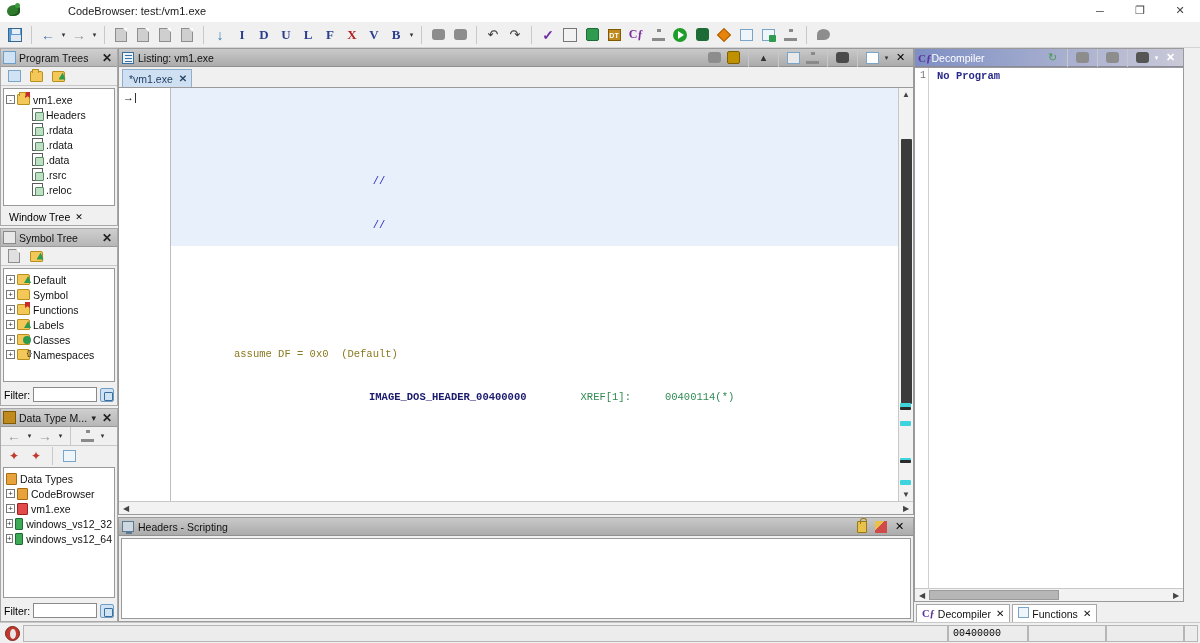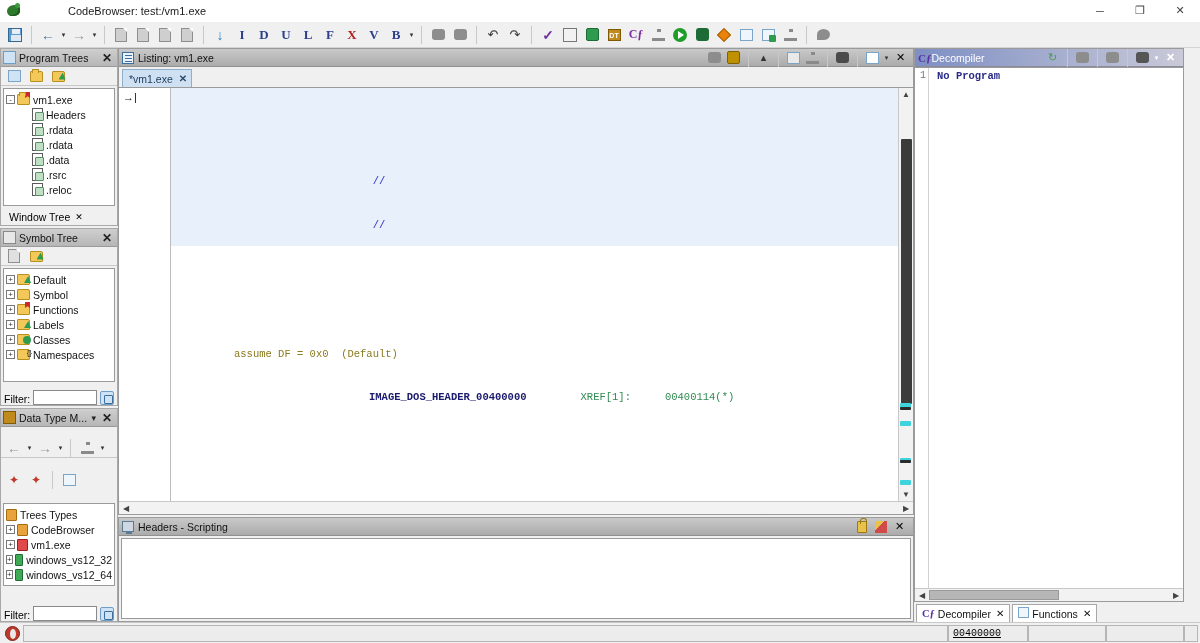--- a/index.html
+++ b/index.html
@@ -114,21 +114,21 @@
   .tfolder.ns:before{content:'{}';position:absolute;right:-3px;top:-2px;font-size:8px;color:#222;}
   .tfile { width:11px;height:13px;background:#fff;border:1px solid #5a5a5a;margin-right:3px;position:relative;}
   .tfile:after{content:'';position:absolute;left:2px;top:3px;width:7px;height:7px;background:#bfe0c4;border:1px solid #5a8c63;border-radius:1px;}
   .tlabel { color:#111; }
   .dtcube { width:11px;height:12px;margin-right:3px;border-radius:1px;}
   .dtcube.o{ background:#e8a33d;border:1px solid #a66a10;}
   .dtcube.r{ background:#e04a4a;border:1px solid #9b2020;}
   .dtcube.g{ background:#3eaa55;border:1px solid #1d6b35;}
   .panel-tab { height:17px; display:flex; align-items:center; padding-left:8px; font-size:10.5px; background:#f0f0f0; flex:0 0 17px;}
   .panel-tab .tx{ margin-left:5px; font-size:9px; }
-  .filterbar { height:21px; display:flex; align-items:flex-end; padding:0 3px; background:#f0f0f0; flex:0 0 21px;}
+  .filterbar { height:21px; display:flex; align-items:center; padding:0 3px; background:#f0f0f0; flex:0 0 21px;}
   .filterbar span{ font-size:10.5px; margin-right:3px;}
   .filterbar input{
     flex:1; height:15px; border:1px solid #8a8a8a; background:#fff; font-size:10px;
     font-family:"Liberation Sans",sans-serif; padding:0 2px; min-width:0;
   }
   .filt-icon{ width:14px;height:14px;margin-left:3px;background:#cfe3f5;border:1px solid #6f9dc4;border-radius:2px;position:relative;}
   .filt-icon:after{content:'';position:absolute;left:3px;top:3px;width:7px;height:7px;border:1px solid #3a6f9e;border-radius:1px;}
 
   
   .centercol { flex:1; display:flex; flex-direction:column; min-width:0; }
@@ -204,21 +204,21 @@
   .dec-hs .hs-thumb{ height:10px;background:#b6b6b6;border:1px solid #9a9a9a;}
   .dec-tabs{ height:20px; flex:0 0 20px; display:flex; align-items:flex-end; background:#f0f0f0; padding-left:2px;}
   .btab{ height:18px; display:flex;align-items:center; padding:0 5px; font-size:10.5px;
     background:#fff; border:1px solid #a8a8a8; border-bottom:none; margin-right:2px; color:#111;}
   .btab .tx{ margin-left:5px; font-size:10px;}
 
   
   .statusbar{ height:21px; flex:0 0 21px; display:flex; align-items:center; background:#f0f0f0; border-top:1px solid #c8c8c8; padding:0 2px;}
   .sb-icon{ width:15px;height:15px;border-radius:50%;background:#c0392b;border:1px solid #7b241c;margin:0 3px;position:relative;}
   .sb-icon:after{content:'';position:absolute;left:4px;top:2px;width:6px;height:10px;background:#e8e8e8;border-radius:50% 50% 50% 50%;}
-  .sb-field{ height:17px; background:#ececec; border:1px solid #b6b6b6; display:flex; align-items:center; padding:0 4px; font-size:10px; font-family:"Liberation Mono",monospace;text-decoration:underline;}
+  .sb-field{ height:17px; background:#ececec; border:1px solid #b6b6b6; display:flex; align-items:center; padding:0 4px; font-size:10px; font-family:"Liberation Mono",monospace;}
   .sb-grow{ flex:1; }
   .sb-addr{ width:80px; }
   .sb-small{ width:78px; }
   .sb-tiny{ width:14px; }
 </style>
 </head>
 <body>
 
 <div class="app">
 
@@ -475,21 +475,21 @@
             </div>
           </div>
         </div>
         <div class="filterbar">
           <span>Filter:</span>
           <input value="" style="">
           <div class="filt-icon"></div>
         </div>
       </div>
 
-      <div class="panel" style="flex:1;margin-top:2px;gap:12px;">
+      <div class="panel" style="flex:1;margin-top:2px;">
         <div class="panel-head">
           <div class="ph-icon" style="background:#c08a1e;border:1px solid #7f5a00;"></div>
           <div class="ph-title">Data Type M...</div>
           <div class="ph-spacer"></div>
           <div class="ph-v">▾</div>
           <div class="ph-x">✕</div>
         </div>
         <div class="panel-tb">
           <div class="tb-btn">
               <span class="ico-arrow grey">←</span>
@@ -514,21 +514,21 @@
             </div>
           <div class="tb-sep"></div>
           <div class="tb-btn">
               <div class="ico-table" style="background:#eef5fb;"></div>
             </div>
         </div>
         <div class="panel-body">
           <div class="tree">
             <div class="tnode">
               <span class="dtcube o"></span>
-              <span class="tlabel">Trees Types</span>
+              <span class="tlabel">Data Types</span>
             </div>
             <div class="tnode">
               <span class="texp">+</span>
               <span class="dtcube o"></span>
               <span class="tlabel">CodeBrowser</span>
             </div>
             <div class="tnode">
               <span class="texp">+</span>
               <span class="dtcube r"></span>
               <span class="tlabel">vm1.exe</span>

